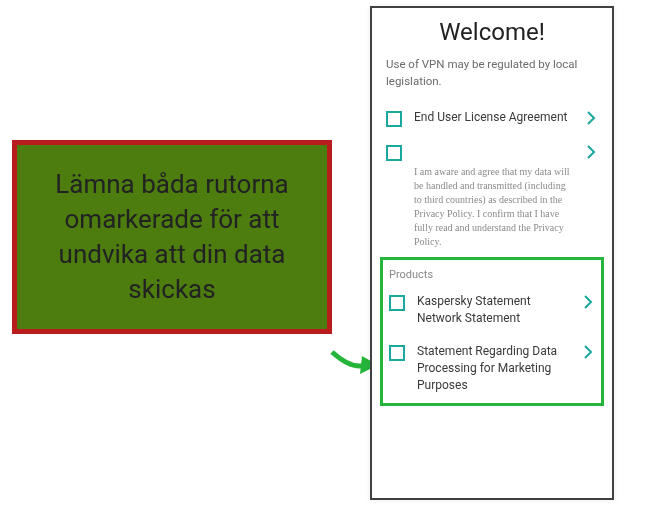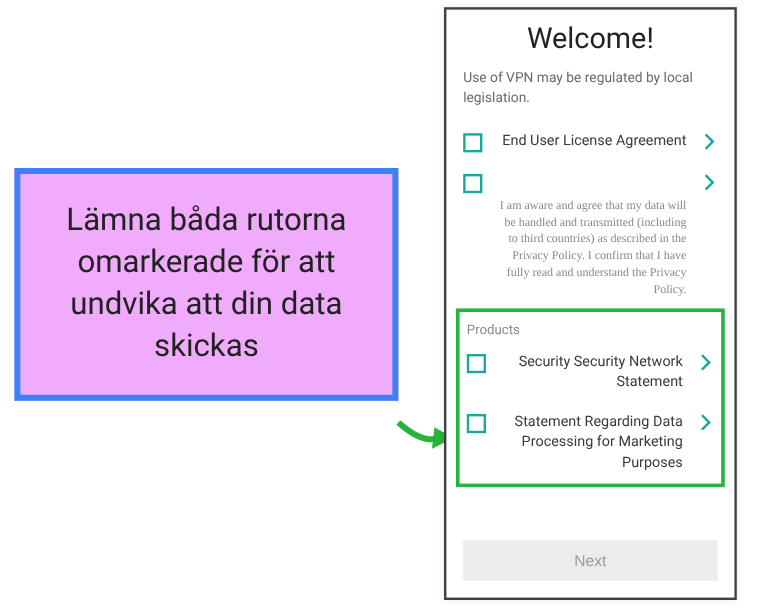--- a/index.html
+++ b/index.html
@@ -16,22 +16,22 @@
     width: 650px;
     height: 507px;
   }
 
   
   .callout {
     position: absolute;
     left: 12px;
     top: 140px;
     width: 320px;
-    background: #f0abfc;
-    border: 5px solid #3b82f6;
+    background: #4d7c0f;
+    border: 5px solid #b91c1c;
     padding: 22px 18px;
     text-align: center;
   }
   .callout-text {
     color: #222;
     font-size: 26px;
     line-height: 1.35;
     font-weight: 400;
   }
 
@@ -78,21 +78,20 @@
   }
   .para {
     line-height: 1.45;
     margin-bottom: 12px;
   }
   .agree-row {
     display: flex;
     align-items: flex-start;
     padding: 8px 0;
     gap: 12px;
-    text-align: right;
   }
   .checkbox {
     width: 16px;
     height: 16px;
     border: 2px solid #19a79e;
     flex: 0 0 16px;
     margin-top: 2px;
   }
   .row-label {
     flex: 1;
@@ -180,40 +179,35 @@
               <path d="M2 1 L8 7 L2 13" stroke="#19a79e" stroke-width="2" fill="none"></path>
             </svg>
         </div>
       </div>
 
       <div class="optional-box">
         <div class="optional-header">Products</div>
 
         <div class="agree-row">
           <div class="checkbox"></div>
-          <div class="row-label">Security Security Network Statement</div>
+          <div class="row-label">Kaspersky Statement Network Statement</div>
           <div class="chev">
             <svg width="10" height="14" viewBox="0 0 10 14">
                 <path d="M2 1 L8 7 L2 13" stroke="#19a79e" stroke-width="2" fill="none"></path>
               </svg>
           </div>
         </div>
 
         <div class="agree-row">
           <div class="checkbox"></div>
           <div class="row-label">Statement Regarding Data Processing for Marketing Purposes</div>
           <div class="chev">
             <svg width="10" height="14" viewBox="0 0 10 14">
                 <path d="M2 1 L8 7 L2 13" stroke="#19a79e" stroke-width="2" fill="none"></path>
               </svg>
           </div>
         </div>
       </div>
 
     </div>
-    <div class="footer">
-      <button class="next-btn">
-        <span>Next</span>
-      </button>
-    </div>
   </div>
 
 </div>
 
 </body></html>

